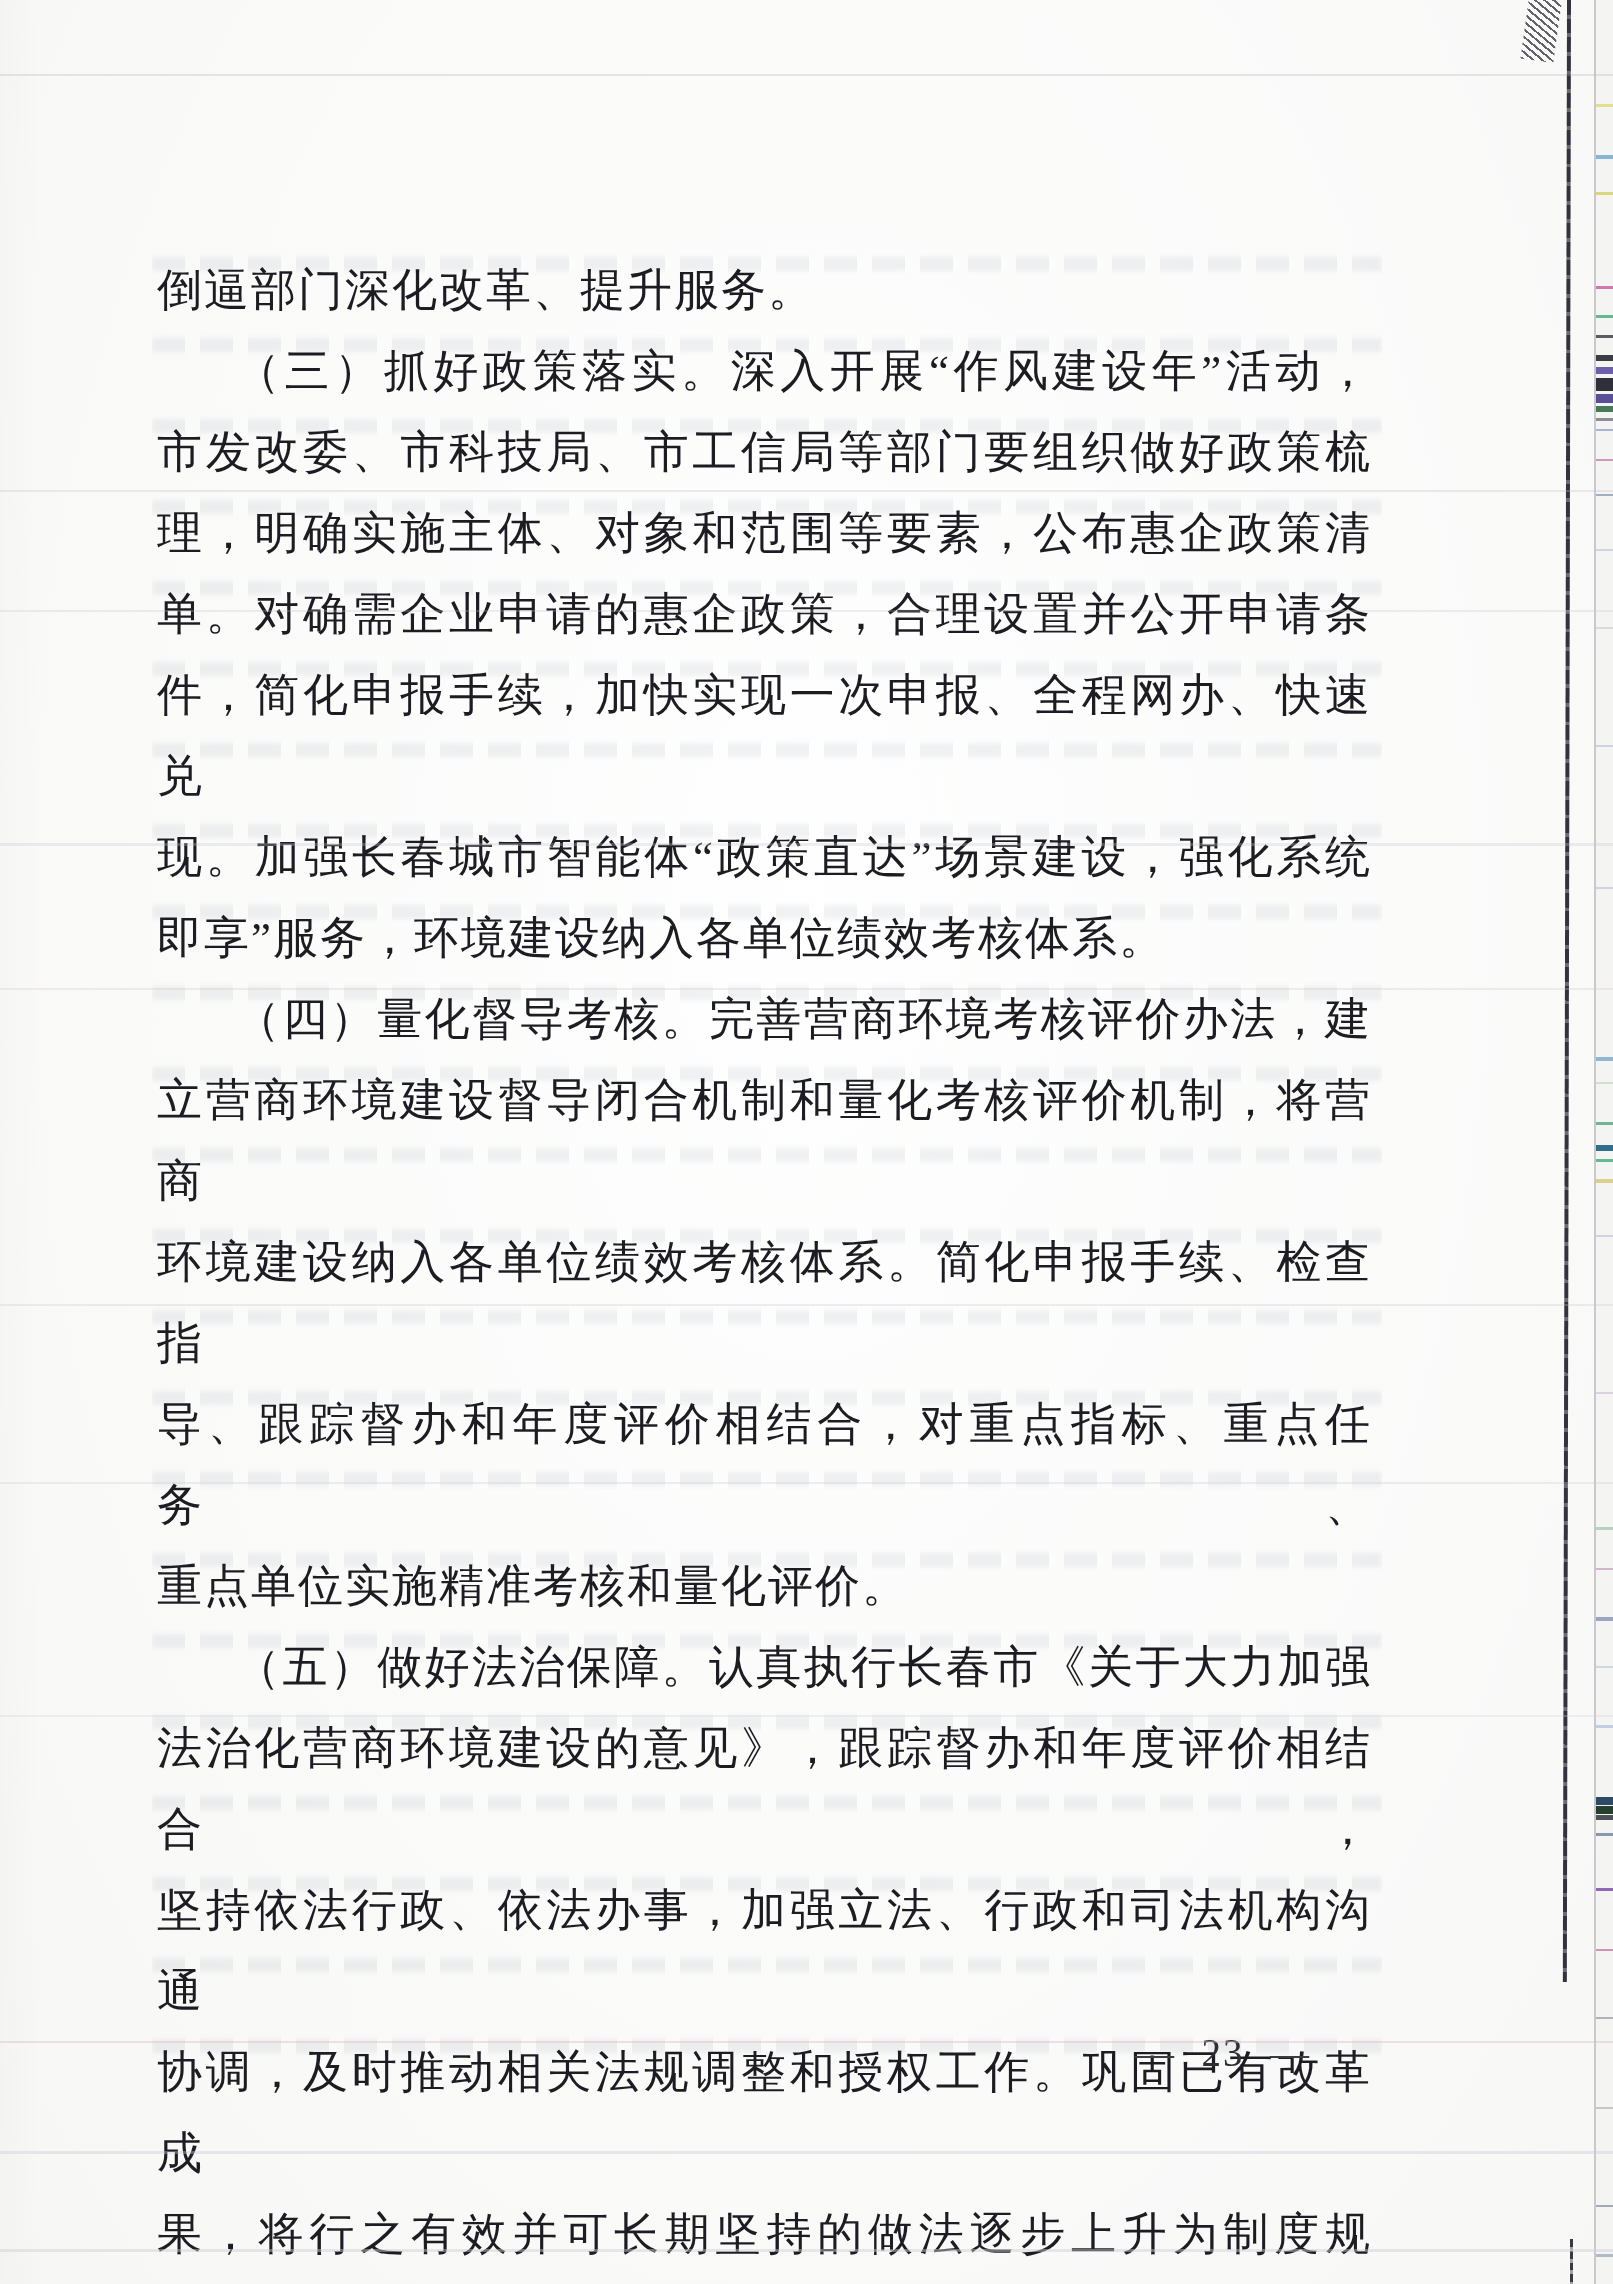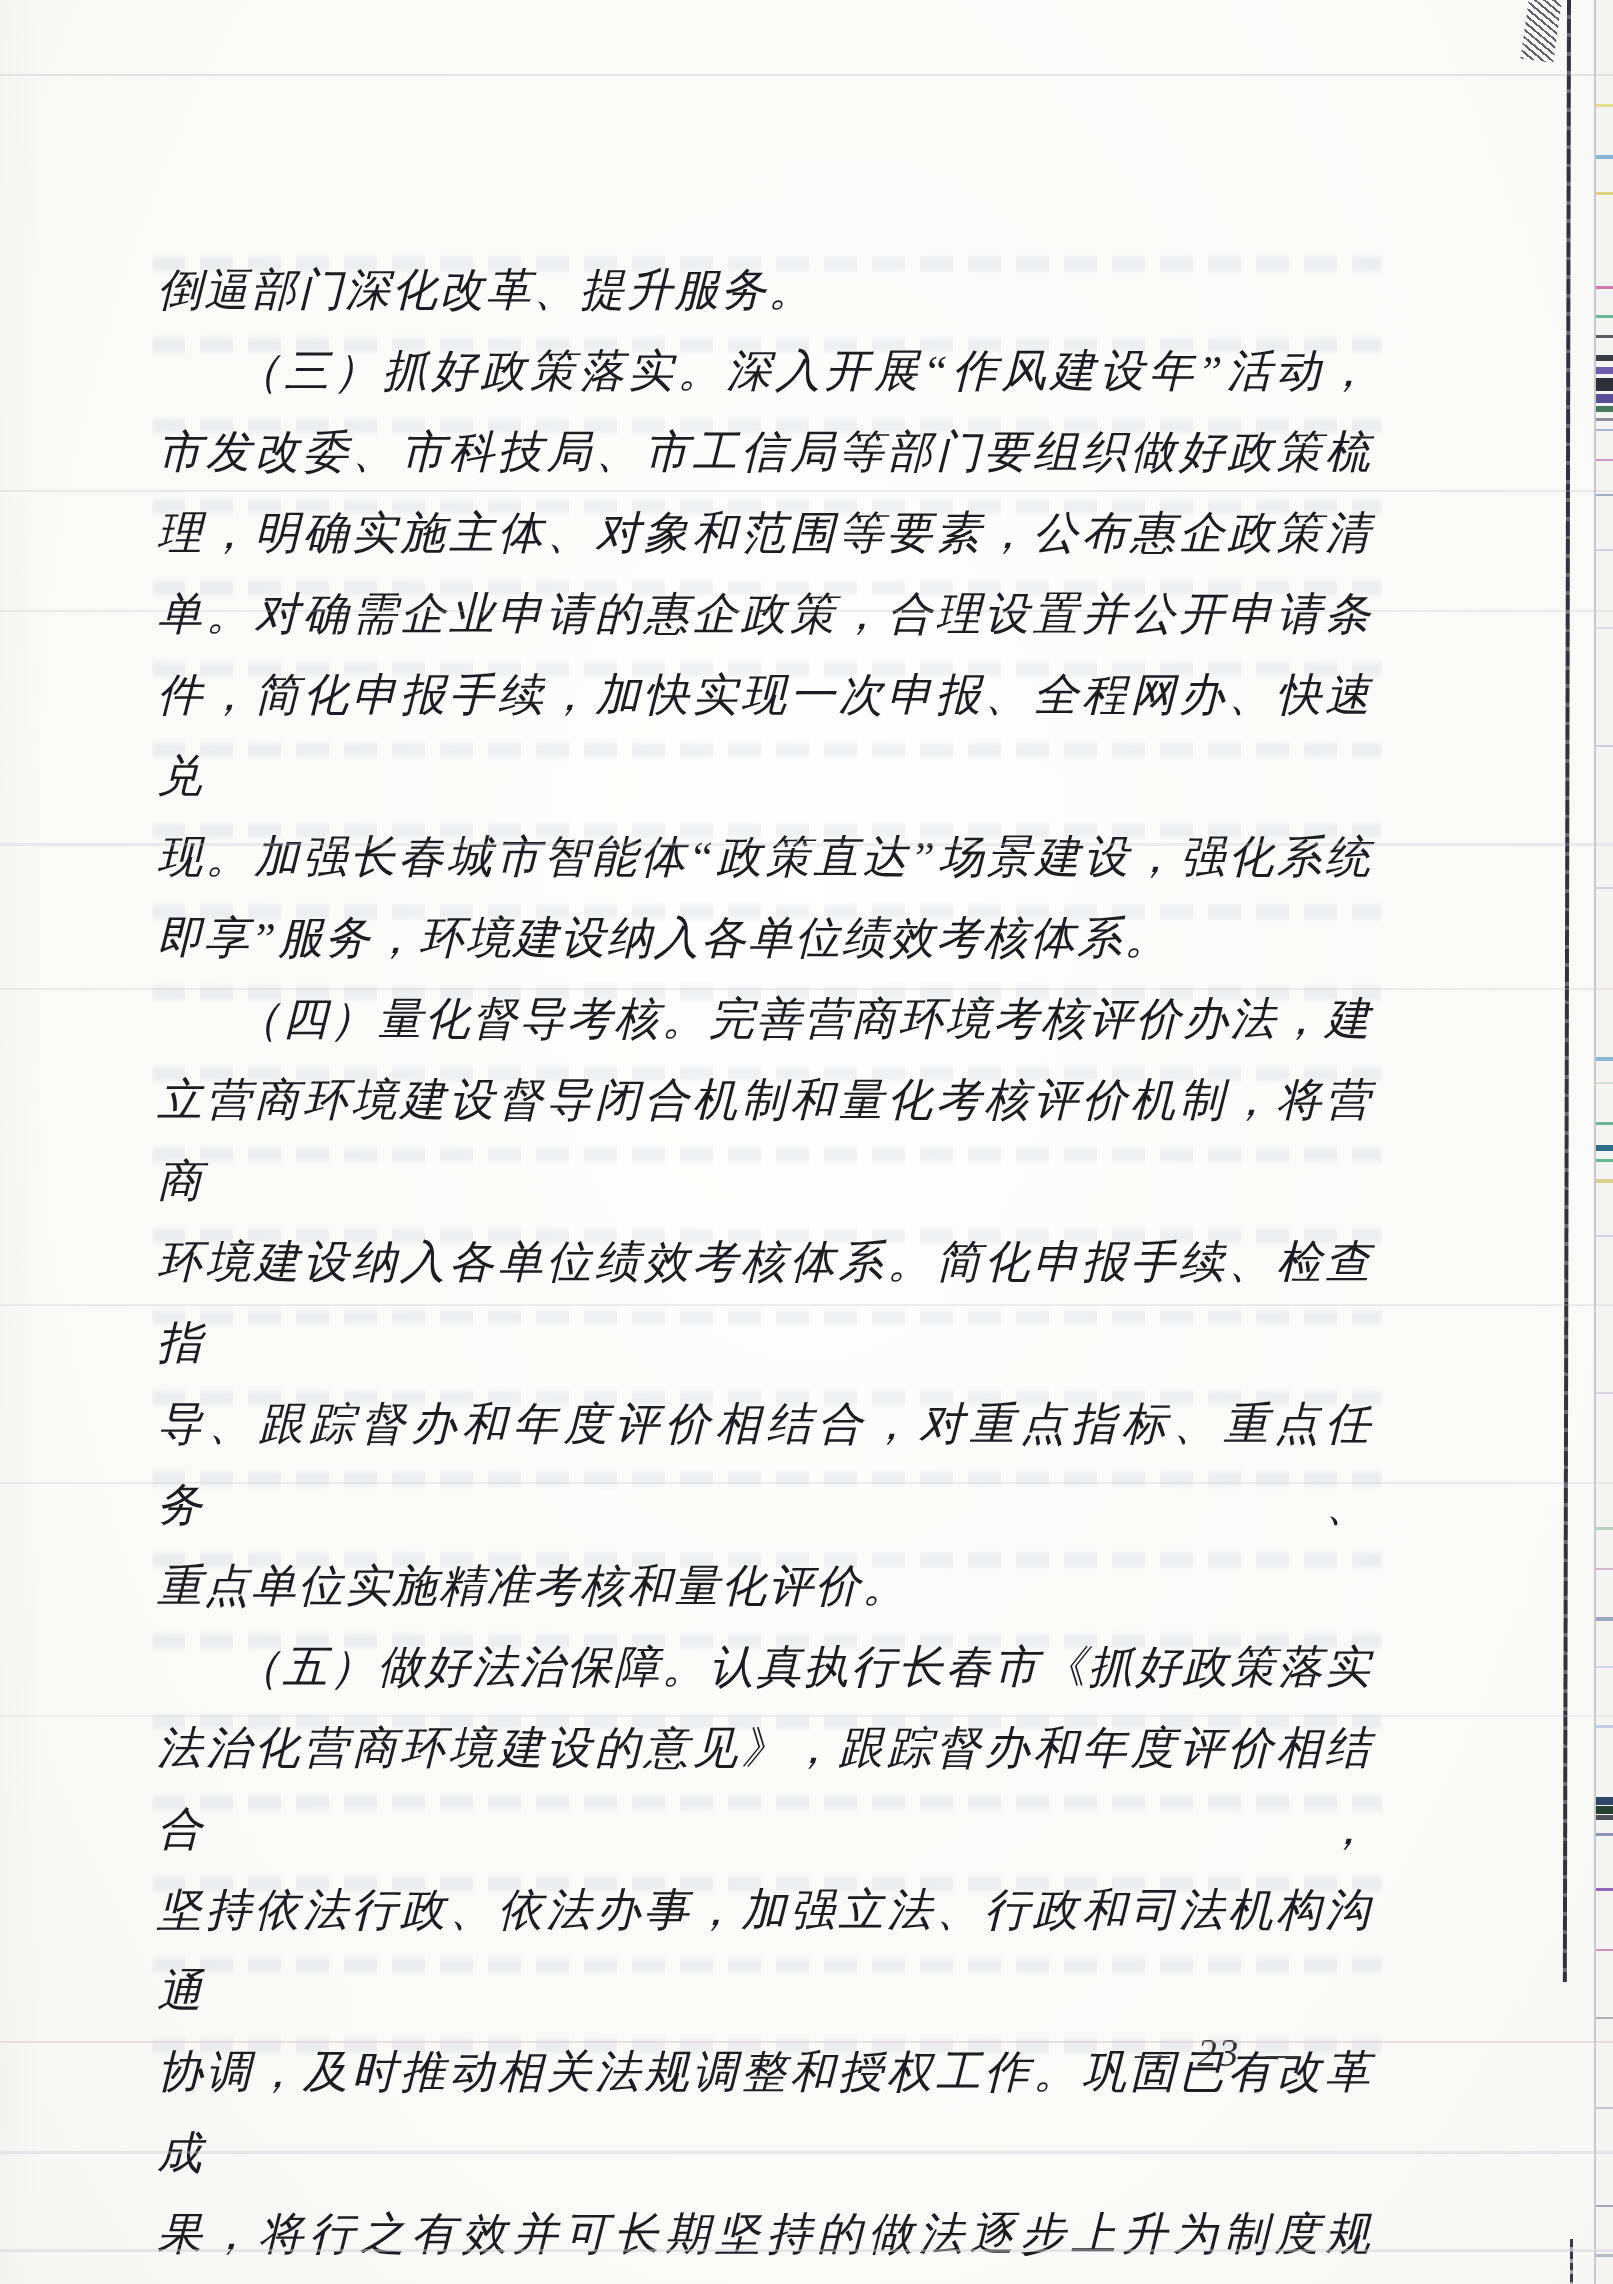--- a/index.html
+++ b/index.html
@@ -6,21 +6,20 @@
   body{
     width:1613px;height:2285px;position:relative;overflow:hidden;
     background:#fafaf8;
     font-family:"Liberation Serif","DejaVu Serif",serif;
   }
   .page{
     position:absolute;inset:0;
     background:
       radial-gradient(ellipse at 50% 40%, rgba(255,255,255,0.9) 0%, rgba(244,244,243,0.55) 100%),
       linear-gradient(90deg, #f1f1ef 0px, #fafaf8 41px, #fbfbfa 100%);
-    font-style: italic;
   }
   
   .textblock{
     position:absolute;left:157px;top:250px;width:1215px;
     font-size:45px;line-height:81px;letter-spacing:2px;
     color:#1c1c22;font-weight:400;
   }
   .line{white-space:nowrap;}
   .line.full{white-space:normal;text-align:justify;text-align-last:justify;}
   .line.indent{text-indent:78px;}
@@ -81,21 +80,21 @@
     <div class="line full">理，明确实施主体、对象和范围等要素，公布惠企政策清</div>
     <div class="line full">单。对确需企业申请的惠企政策，合理设置并公开申请条</div>
     <div class="line full">件，简化申报手续，加快实现一次申报、全程网办、快速兑</div>
     <div class="line full">现。加强长春城市智能体“政策直达”场景建设，强化系统</div>
     <div class="line">即享”服务，环境建设纳入各单位绩效考核体系。</div>
     <div class="line full indent">（四）量化督导考核。完善营商环境考核评价办法，建</div>
     <div class="line full">立营商环境建设督导闭合机制和量化考核评价机制，将营商</div>
     <div class="line full">环境建设纳入各单位绩效考核体系。简化申报手续、检查指</div>
     <div class="line full">导、跟踪督办和年度评价相结合，对重点指标、重点任务、</div>
     <div class="line">重点单位实施精准考核和量化评价。</div>
-    <div class="line full indent">（五）做好法治保障。认真执行长春市《抓好政策落实</div>
+    <div class="line full indent">（五）做好法治保障。认真执行长春市《关于大力加强</div>
     <div class="line full">法治化营商环境建设的意见》，跟踪督办和年度评价相结合，</div>
     <div class="line full">坚持依法行政、依法办事，加强立法、行政和司法机构沟通</div>
     <div class="line full">协调，及时推动相关法规调整和授权工作。巩固已有改革成</div>
     <div class="line full">果，将行之有效并可长期坚持的做法逐步上升为制度规范。</div>
 
   </div>
 
   <div class="footer">
     <span>—</span>
     <span class="num">23</span>

